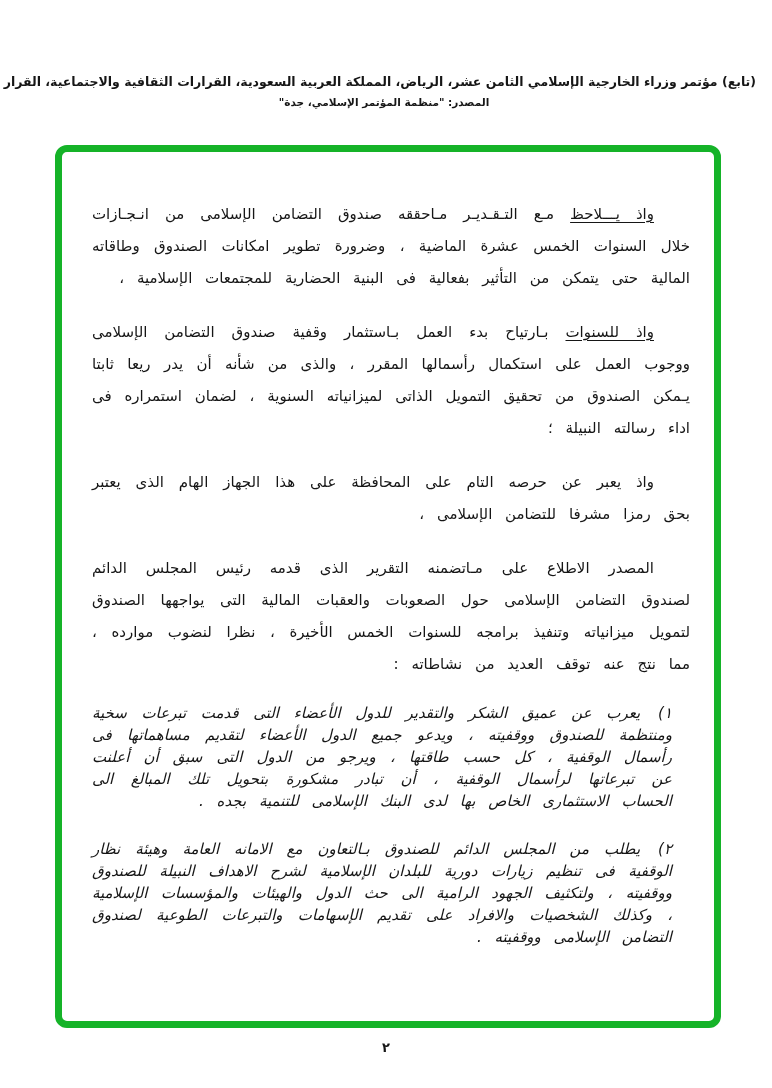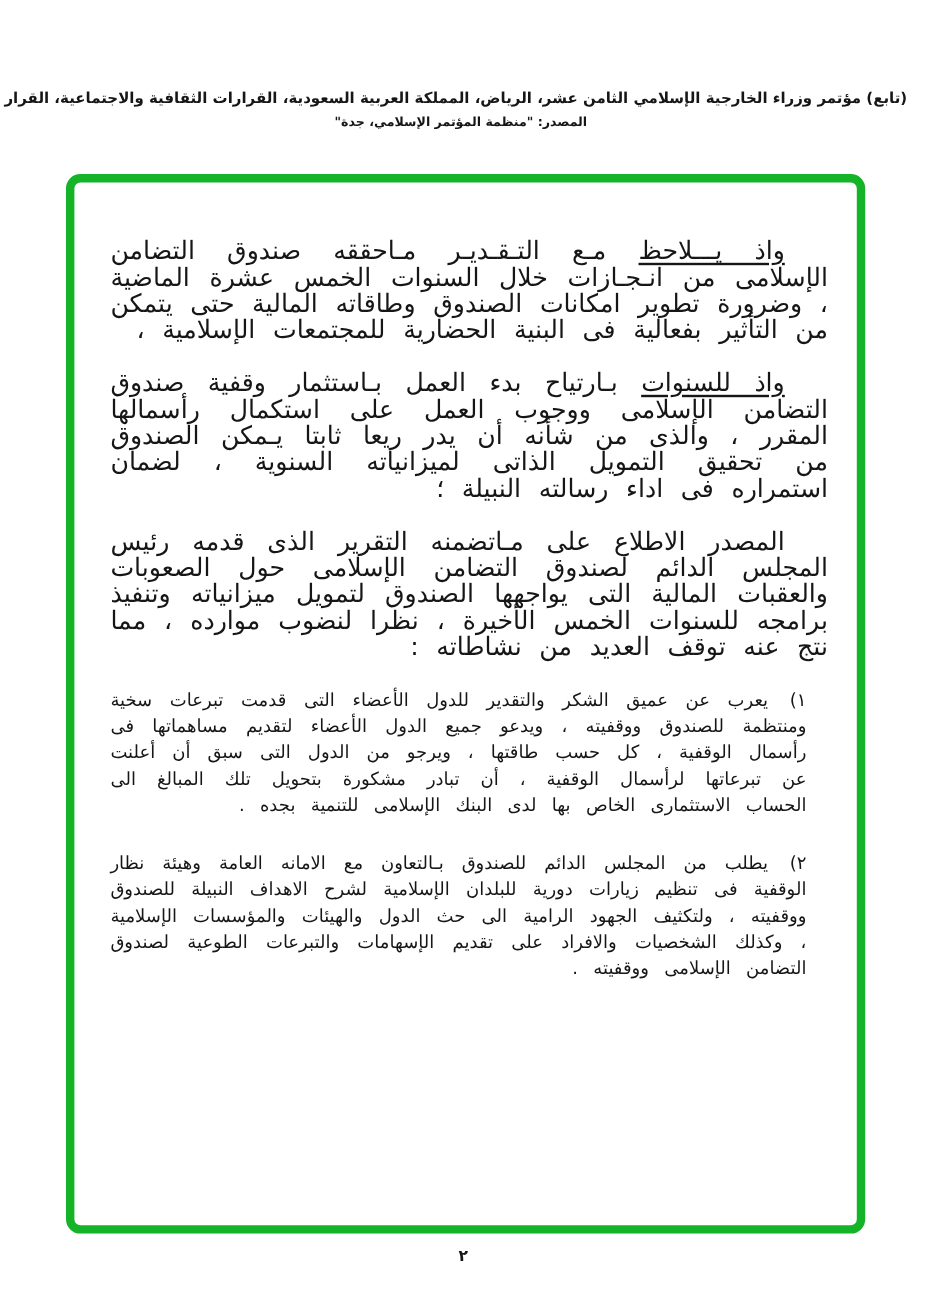--- a/index.html
+++ b/index.html
@@ -35,30 +35,30 @@
     width:666px;height:883px;
     box-sizing:border-box;
     border:7px solid #15b328;
     border-radius:12px;
     padding:46px 24px 0 30px;
     direction:rtl;
     background:#ffffff;
   }
   .para{
     margin:0 0 22px 0;
-    font-size:21px;
-    line-height:22px;
+    font-size:15px;
+    line-height:32px;
     text-align:justify;
     text-indent:36px;
     word-spacing:8px;
     letter-spacing:2px;
   }
   .seg-underline{text-decoration:underline;text-underline-offset:3px;}
   .seg-bold{font-weight:normal;}
-  .items{margin-top:4px;}
+  .items{margin-top:4px;font-style:italic;}
   .item{
     margin:0 18px 26px 0;
     font-size:15px;
     line-height:22px;
     text-align:justify;
     word-spacing:8px;
     letter-spacing:2px;
   }
   .item-num{
     display:inline-block;
@@ -78,20 +78,21 @@
 
 <div class="page-header">
   <div class="header-line1">(تابع)  مؤتمر وزراء الخارجية الإسلامي الثامن عشر، الرياض، المملكة العربية السعودية، القرارات الثقافية والاجتماعية، القرار الرقم ١٨/٢٠-ث</div>
   <div class="header-line2">المصدر:  "منظمة المؤتمر الإسلامي، جدة"</div>
 </div>
 
 <div class="document-frame" style="border-color: rgb(21, 179, 40);">
   <div>
       <p class="para"><span class="seg-underline">واذ يـــلاحظ</span><span class="seg-normal"> مـع التـقـديـر مـاحققه صندوق التضامن الإسلامى من انـجـازات خلال السنوات الخمس عشرة الماضية ، وضرورة تطوير امكانات الصندوق وطاقاته المالية حتى يتمكن من التأثير بفعالية فى البنية الحضارية للمجتمعات الإسلامية ،</span></p>
       <p class="para"><span class="seg-underline">واذ للسنوات</span><span class="seg-normal"> بـارتياح بدء العمل بـاستثمار وقفية صندوق التضامن الإسلامى ووجوب العمل على استكمال رأسمالها المقرر ، والذى من شأنه أن يدر ريعا ثابتا يـمكن الصندوق من تحقيق التمويل الذاتى لميزانياته السنوية ، لضمان استمراره فى اداء رسالته النبيلة ؛</span></p>
+      <p class="para"><span class="seg-normal">واذ يعبر عن حرصه التام على المحافظة على هذا الجهاز الهام الذى يعتبر بحق رمزا مشرفا للتضامن الإسلامى ،</span></p>
       <p class="para"><span class="seg-normal">المصدر </span><span class="seg-bold">الاطلاع</span><span class="seg-normal"> على مـاتضمنه التقرير الذى قدمه رئيس المجلس الدائم لصندوق التضامن الإسلامى حول الصعوبات والعقبات المالية التى يواجهها الصندوق لتمويل ميزانياته وتنفيذ برامجه للسنوات الخمس الأخيرة ، نظرا لنضوب موارده ، مما نتج عنه توقف العديد من نشاطاته :</span></p>
     </div>
   <div class="items">
       <div class="item"><span class="item-num">١)</span><span class="item-text">يعرب عن عميق الشكر والتقدير للدول الأعضاء التى قدمت تبرعات سخية ومنتظمة للصندوق ووقفيته ، ويدعو جميع الدول الأعضاء لتقديم مساهماتها فى رأسمال الوقفية ، كل حسب طاقتها ، ويرجو من الدول التى سبق أن أعلنت عن تبرعاتها لرأسمال الوقفية ، أن تبادر مشكورة بتحويل تلك المبالغ الى الحساب الاستثمارى الخاص بها لدى البنك الإسلامى للتنمية بجده .</span></div>
       <div class="item"><span class="item-num">٢)</span><span class="item-text">يطلب من المجلس الدائم للصندوق بـالتعاون مع الامانه العامة وهيئة نظار الوقفية فى تنظيم زيارات دورية للبلدان الإسلامية لشرح الاهداف النبيلة للصندوق ووقفيته ، ولتكثيف الجهود الرامية الى حث الدول والهيئات والمؤسسات الإسلامية ، وكذلك الشخصيات والافراد على تقديم الإسهامات والتبرعات الطوعية لصندوق التضامن الإسلامى ووقفيته .</span></div>
     </div>
 </div>
 
 <div class="page-number">٢</div>
 

